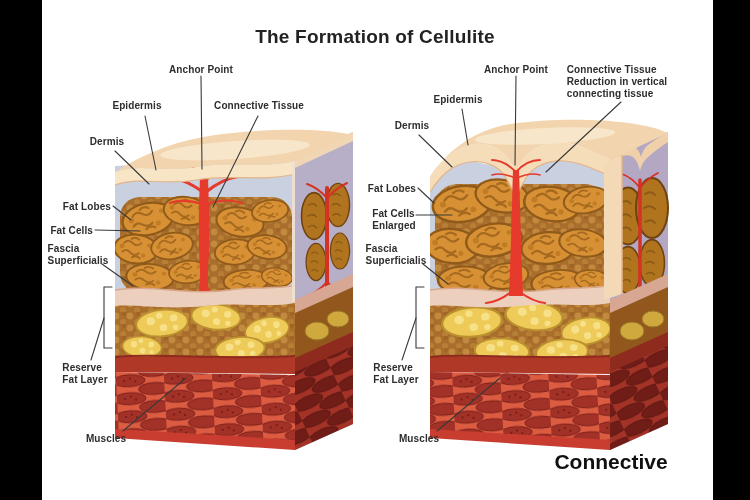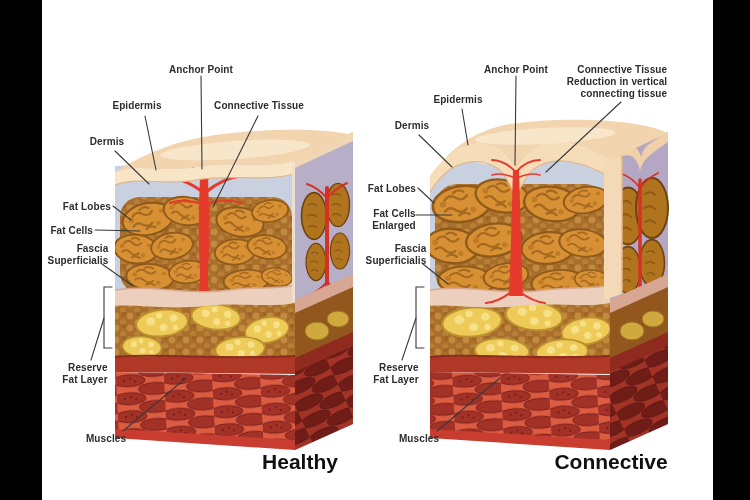--- a/index.html
+++ b/index.html
@@ -3,21 +3,21 @@
 <meta charset="utf-8">
 <style>
   html,body{margin:0;padding:0;background:#000;}
   .stage{position:relative;width:750px;height:500px;background:#000;overflow:hidden;
          font-family:"Liberation Sans",sans-serif;}
   .panel{position:absolute;left:42px;top:0;width:671px;height:500px;background:#fff;}
   svg.art{position:absolute;left:0;top:0;}
   .title{position:absolute;left:375px;top:26px;transform:translateX(-50%);
          font-size:19px;font-weight:bold;color:#222;white-space:nowrap;letter-spacing:.2px;}
   .lbl{position:absolute;font-size:10px;font-weight:bold;line-height:1.2;color:#2d2d2d;
-       white-space:pre-line;text-align:right;transform:translateX(-50%);letter-spacing:.1px;}
+       white-space:pre-line;text-align:left;transform:translateX(-50%);letter-spacing:.1px;}
   .lbl.ra{transform:translateX(-100%);text-align:left;}
   .caption{position:absolute;font-size:21px;font-weight:bold;color:#101010;
            transform:translateX(-50%);white-space:nowrap;}
 </style>
 </head>
 <body>
 
 <div class="stage">
   <div class="panel"></div>
 
@@ -256,33 +256,33 @@
       <path d="M419,135 L452,167"></path>
       <path d="M418,188 L434,203"></path>
       <path d="M416,215 L452,215"></path>
       <path d="M423,264 L448,284"></path>
       <path d="M402,360 L416,318"></path>
       <path d="M424,287 L416,287 L416,348 L424,348"></path>
       <path d="M437,431 L500,378"></path>
     </g>
   </svg>
 
+  <div class="title">The Formation of Cellulite</div>
 
   <div class="lbl" style="left:201px;top:64px">Anchor Point</div>
   <div class="lbl" style="left:137px;top:100px">Epidermis</div>
   <div class="lbl" style="left:259px;top:100px">Connective Tissue</div>
   <div class="lbl" style="left:107px;top:136px">Dermis</div>
   <div class="lbl ra" style="left:111px;top:201px">Fat Lobes</div>
   <div class="lbl ra" style="left:93px;top:225px">Fat Cells</div>
   <div class="lbl" style="left:78px;top:243px">Fascia
 Superficialis</div>
   <div class="lbl" style="left:85px;top:362px">Reserve
 Fat Layer</div>
   <div class="lbl" style="left:106px;top:433px">Muscles</div>
-  <div class="caption" style="left:300px;top:450px">Healthy</div>
 
   <div class="lbl" style="left:516px;top:64px">Anchor Point</div>
   <div class="lbl" style="left:617px;top:64px">Connective Tissue
 Reduction in vertical
 connecting tissue</div>
   <div class="lbl" style="left:458px;top:94px">Epidermis</div>
   <div class="lbl" style="left:412px;top:120px">Dermis</div>
   <div class="lbl ra" style="left:416px;top:183px">Fat Lobes</div>
   <div class="lbl" style="left:394px;top:208px">Fat Cells
 Enlarged</div>

